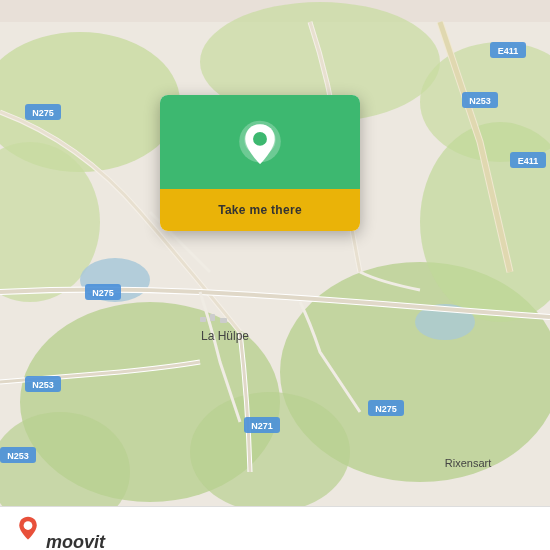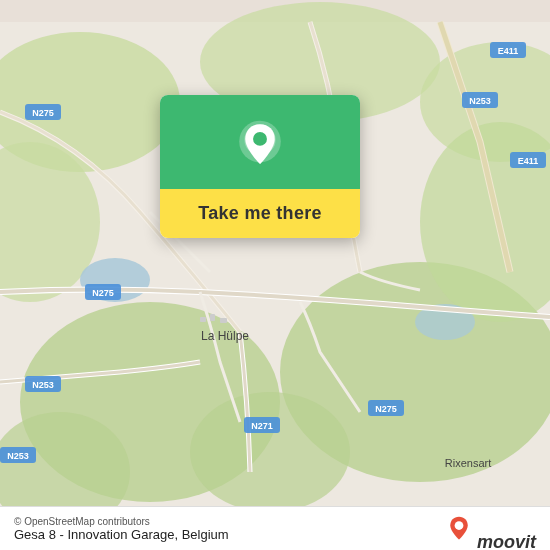--- a/index.html
+++ b/index.html
@@ -51,24 +51,24 @@
       align-items: center;
     }
 
     #location-pin-icon {
       width: 52px;
       height: 52px;
     }
 
     #popup-button {
       width: 100%;
-      background: #fde047;
+      background: #eab308;
       border: none;
       padding: 14px 0;
-      font-size: 18px;
+      font-size: 12px;
       font-weight: 600;
       color: #333;
       cursor: pointer;
       text-align: center;
       letter-spacing: 0.3px;
     }
 
     
     #bottom-bar {
       position: absolute;
@@ -206,24 +206,20 @@
         <circle cx="26" cy="24" r="18" fill="white" opacity="0.3"></circle>
 
         <path d="M26 6 C16,6 9,13 9,23 C9,35 26,52 26,52 C26,52 43,35 43,23 C43,13 36,6 26,6 Z" fill="white"></path>
         <circle cx="26" cy="23" r="8" fill="#3db870"></circle>
       </svg>
     </div>
     <button id="popup-button">Take me there</button>
   </div>
 
   <div id="bottom-bar">
-    <div id="bottom-left">
-      <span id="osm-credit">© OpenStreetMap contributors</span>
-      <span id="location-label">Gesa 8 - Innovation Garage, Belgium</span>
-    </div>
 
     <div id="moovit-logo">
 
       <svg id="moovit-icon" viewBox="0 0 28 32" xmlns="http://www.w3.org/2000/svg">
         <path d="M14 2 C8,2 4,6.5 4,12 C4,19 14,28 14,28 C14,28 24,19 24,12 C24,6.5 20,2 14,2 Z" fill="#e8503a"></path>
         <circle cx="14" cy="12" r="5" fill="white"></circle>
       </svg>
       <span id="moovit-text">moovit</span>
     </div>
   </div>

